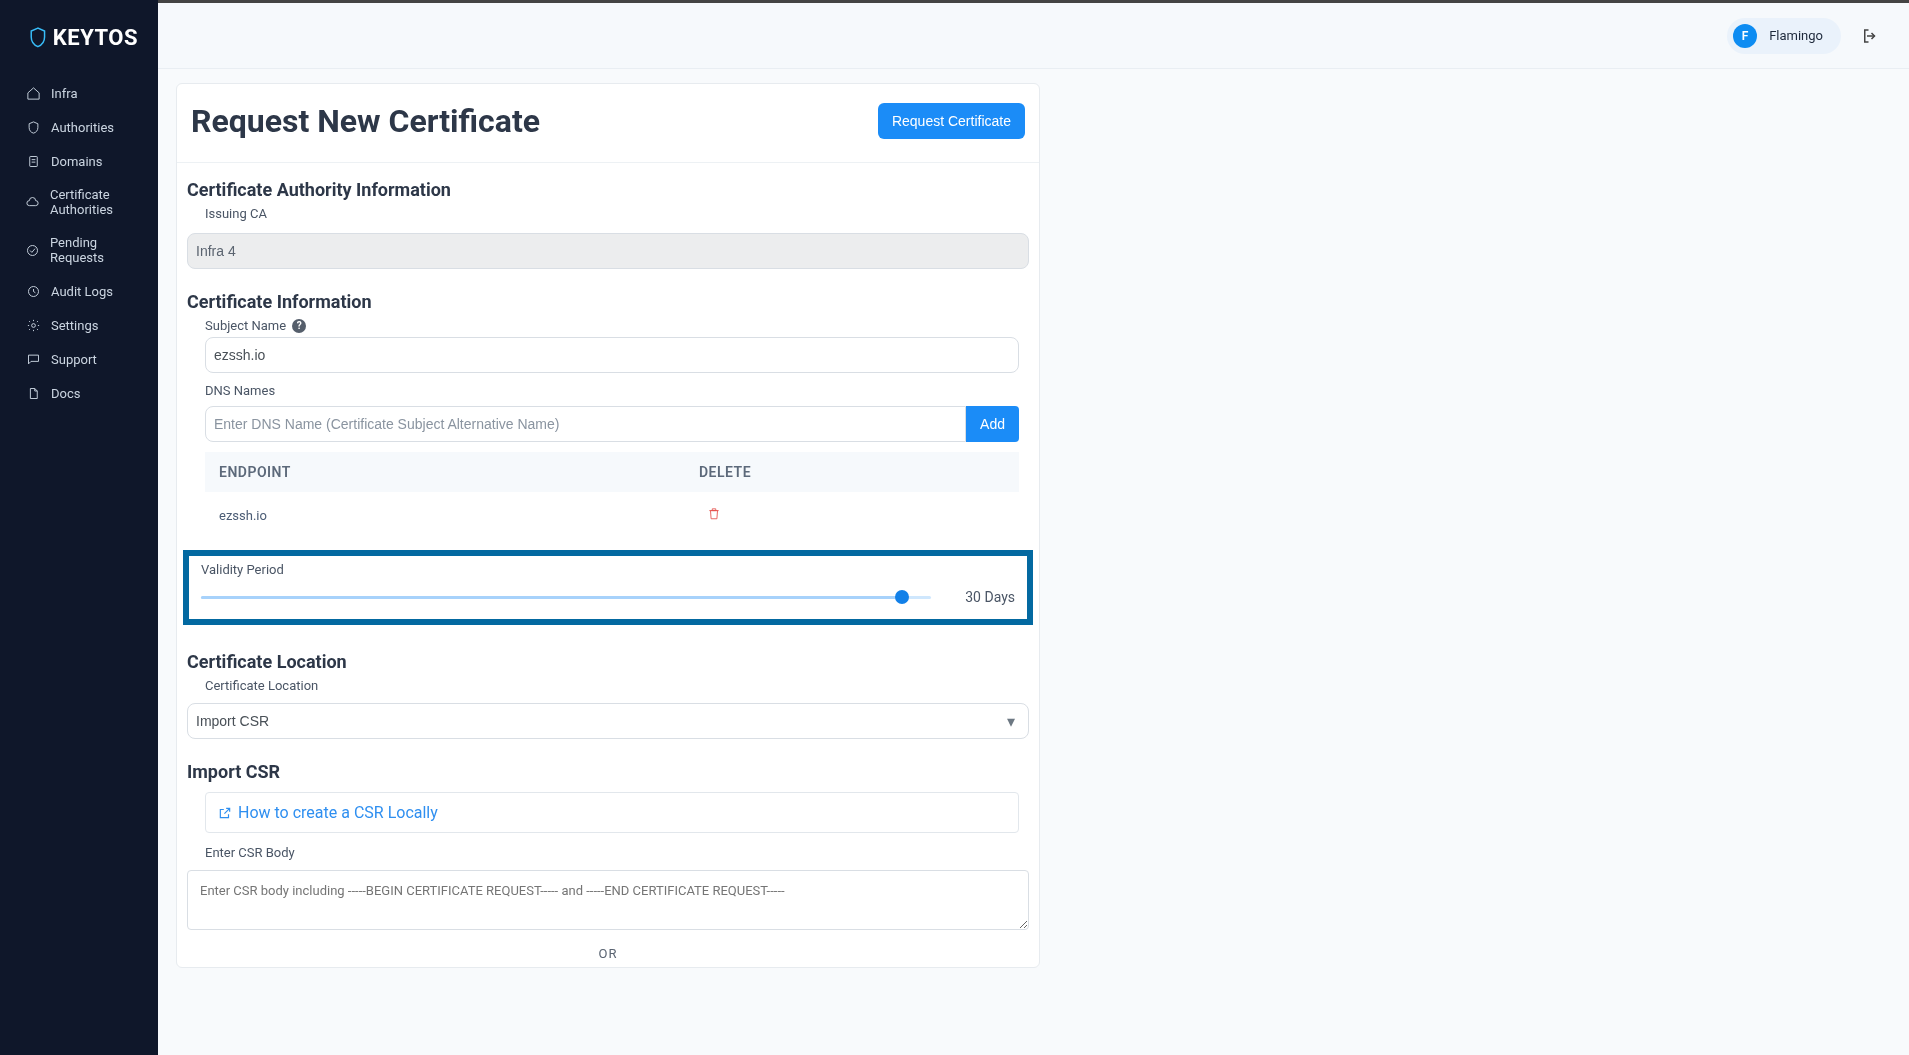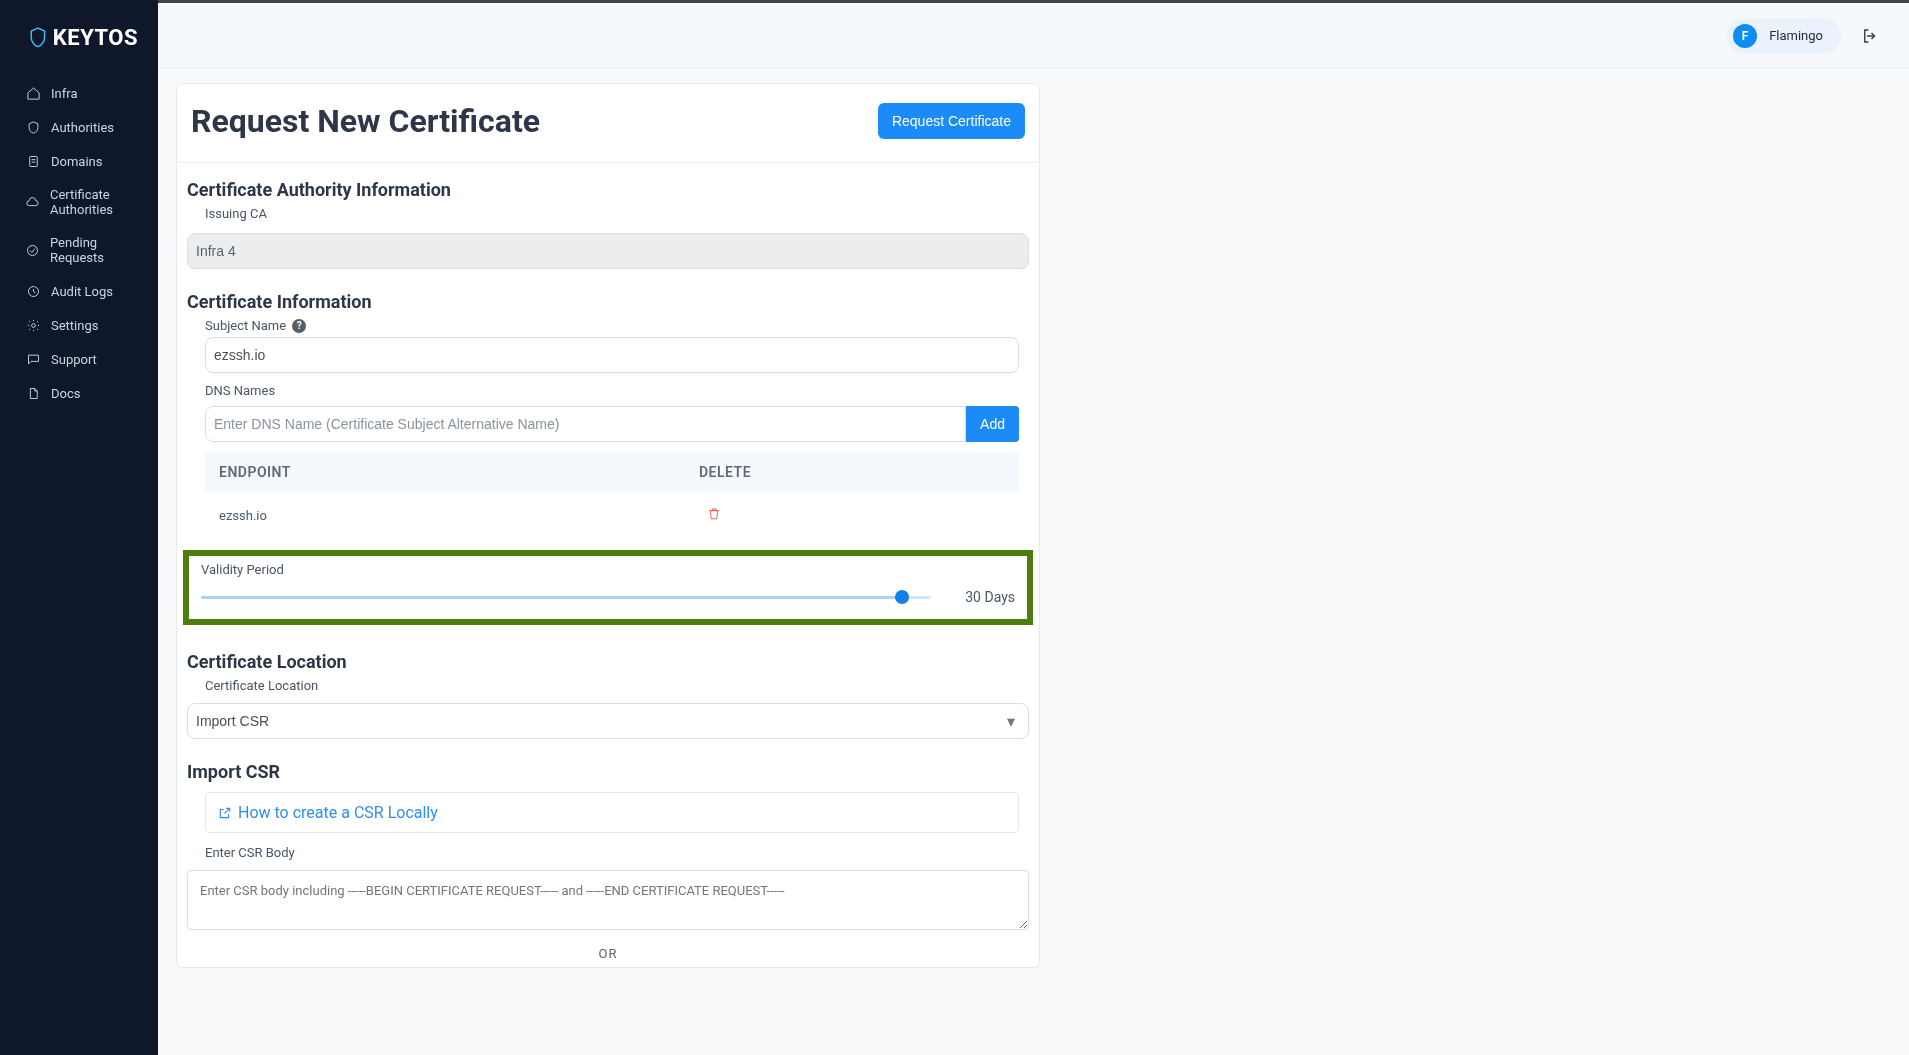--- a/index.html
+++ b/index.html
@@ -36,21 +36,21 @@
 .dns-row { display: flex; gap: 0; }
 .dns-row .text-input { border-top-right-radius: 0; border-bottom-right-radius: 0; }
 .add-btn { background: #1b8cf7; color: #fff; border: none; padding: 0 14px; font-size: 14px; border-radius: 0 4px 4px 0; cursor: pointer; }
 .table { width: 100%; margin-top: 10px; }
 .table-header { display: flex; background: #f6f9fc; padding: 12px 14px; font-size: 14px; font-weight: 600; color: #5c697a; letter-spacing: 0.5px; }
 .table-row { display: flex; padding: 14px 14px; font-size: 13px; color: #4b5c75; align-items: center; }
 .col-endpoint { flex: 0 0 480px; }
 .col-delete { flex: 0 0 100px; }
 .trash-icon { color: #e5524e; cursor: pointer; display: inline-flex; margin-left: 8px; }
 .trash-icon svg { width: 14px; height: 15px; fill: #e5524e; }
-.highlight-box { border: 6px solid #4d7c0f; padding: 6px 12px 14px; margin: 6px 6px 10px 6px; }
+.highlight-box { border: 6px solid #0369a1; padding: 6px 12px 14px; margin: 6px 6px 10px 6px; }
 .slider-row { display: flex; align-items: center; gap: 16px; margin-top: 12px; }
 .slider-track { flex: 1; height: 3px; background: #cfe7fd; position: relative; border-radius: 2px; }
 .slider-fill { position: absolute; left: 0; top: 0; bottom: 0; background: #a7d2fb; border-radius: 2px; }
 .slider-thumb { position: absolute; top: 50%; width: 14px; height: 14px; background: #1280e8; border-radius: 50%; transform: translate(-50%, -50%); cursor: grab; }
 .slider-value { font-size: 14px; color: #4a5565; white-space: nowrap; margin-left: 18px; }
 .select-wrapper { position: relative; }
 .select-caret { position: absolute; right: 14px; top: 50%; transform: translateY(-50%); pointer-events: none; color: #6d7883; }
 .link-row { border: 1px solid #e2e7ec; border-radius: 4px; padding: 10px 12px; display: flex; align-items: center; gap: 6px; margin-bottom: 12px; }
 .link-row a { color: #2f8ff0; font-size: 16px; text-decoration: none; }
 .link-row svg { width: 14px; height: 14px; stroke: #2f8ff0; fill: none; stroke-width: 2; }

